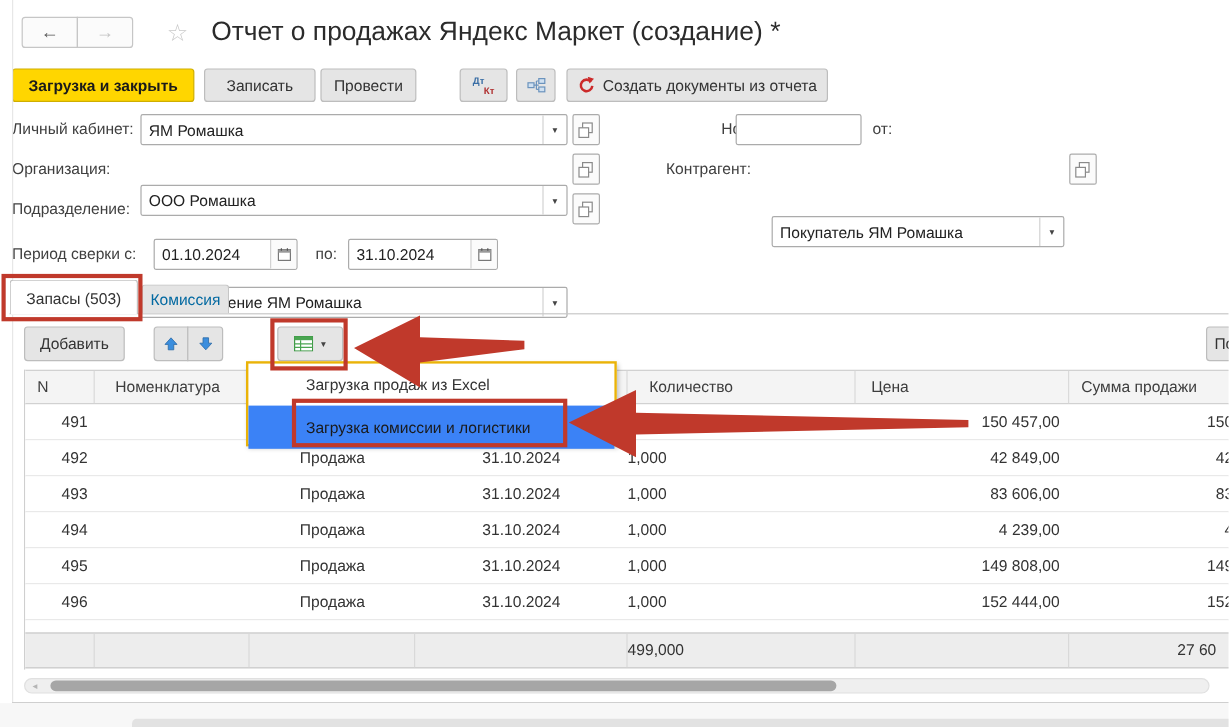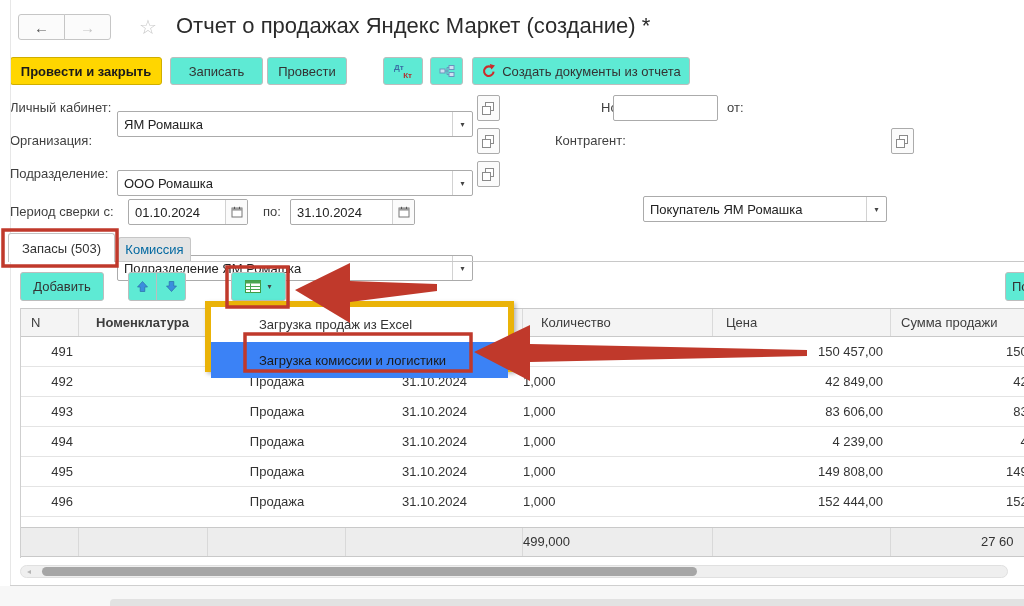--- a/index.html
+++ b/index.html
@@ -9,21 +9,21 @@
 
   
   .navbtn{width:47px;height:26px;background:#fbfbfb;border:1px solid #c6c6c6;display:flex;
           align-items:center;justify-content:center;font-size:15px;cursor:pointer;}
   #btn-back{left:18px;top:14px;border-radius:3px 0 0 3px;color:#555;}
   #btn-fwd{left:64px;top:14px;border-radius:0 3px 3px 0;color:#c4c4c4;}
   #star{left:139px;top:15px;font-size:20px;color:#c9c9c9;}
   #title{left:176px;top:13px;font-size:22px;color:#2b2b2b;white-space:nowrap;}
 
   
-  .tbtn{height:28px;border:1px solid #bdbdbd;border-radius:3px;background:#5eead4;
+  .tbtn{height:28px;border:1px solid #bdbdbd;border-radius:3px;background:#e5e5e5;
         display:flex;align-items:center;justify-content:center;font-size:13px;color:#333;cursor:pointer;}
   #btn-post-close{left:10px;top:57px;width:152px;background:#ffd600;border-color:#cfae00;font-weight:bold;color:#1a1a1a;}
   #btn-save{left:170px;top:57px;width:93px;}
   #btn-post{left:267px;top:57px;width:80px;}
   #btn-dtkt{left:383px;top:57px;width:40px;}
   #btn-structure{left:430px;top:57px;width:33px;}
   #btn-create-docs{left:472px;top:57px;width:218px;gap:7px;}
   .dtkt{position:relative;width:18px;height:17px;font-size:8px;font-weight:bold;}
   .dtkt .dt{position:absolute;left:0;top:0;color:#3a6ea5;}
   .dtkt .kt{position:absolute;right:0;bottom:0;color:#b03030;}
@@ -68,28 +68,28 @@
   .ttotal{height:30px;background:#ededed;border-top:1px solid #c9c9c9;border-bottom:1px solid #c9c9c9;}
   .ttotal span{line-height:28px;border-right:1px solid #d9d9d9;color:#333;}
   .c0{width:58px;text-align:right;padding-right:6px;}
   .c1{width:129px;text-align:left;padding-left:8px;}
   .c2{width:138px;text-align:center;}
   .c3{width:177px;text-align:center;}
   .c4{width:190px;padding-right:5px;}
   .c5{width:178px;text-align:right;padding-right:8px;}
   .c6{width:182px;text-align:right;padding-right:2px;}
   .h0{text-align:left;padding-left:10px;}
-  .h1{text-align:left;padding-left:17px;font-weight:bold;}
+  .h1{text-align:left;padding-left:17px;}
   .h4{text-align:left;padding-left:18px;}
   .h5{text-align:left;padding-left:13px;}
   .h6{text-align:left;padding-left:10px;}
   .frag{text-align:left !important;padding-left:90px !important;padding-right:0 !important;}
 
   
-  #dropmenu{left:205px;top:301px;width:309px;height:71px;background:#fff;border:6px solid #eab308;
+  #dropmenu{left:205px;top:301px;width:309px;height:71px;background:#fff;border:2px solid #eab308;
             box-shadow:2px 2px 4px rgba(0,0,0,.25);z-index:10;}
   .mitem{height:35px;display:flex;align-items:center;padding-left:48px;font-size:13px;color:#333;cursor:pointer;}
   .mitem.hl{background:#3b82f6;color:#1a1a1a;height:36px;}
 
   
   #hscroll-track{left:20px;top:565px;width:988px;height:13px;background:#efefef;border:1px solid #e0e0e0;border-radius:7px;}
   #hscroll-thumb{left:42px;top:567px;width:655px;height:9px;background:#a6a6a6;border-radius:5px;cursor:pointer;}
   #hscroll-left{left:27px;top:567px;font-size:8px;color:#b5b5b5;line-height:9px;}
   #panel-bottom{left:10px;top:585px;width:1014px;height:1px;background:#cfcfcf;}
   #panel-left{left:10px;top:0px;width:1px;height:585px;background:#e7e7e7;}
@@ -106,21 +106,21 @@
 
   <div class="abs navbtn" id="btn-back">
     <span>←</span>
   </div>
   <div class="abs navbtn" id="btn-fwd">
     <span>→</span>
   </div>
   <div class="abs" id="star">☆</div>
   <div class="abs" id="title">Отчет о продажах Яндекс Маркет (создание) *</div>
 
-  <div class="abs tbtn" id="btn-post-close">Провести и закрыть</div>
+  <div class="abs tbtn" id="btn-post-close">Загрузка и закрыть</div>
   <div class="abs tbtn" id="btn-save">Записать</div>
   <div class="abs tbtn" id="btn-post">Провести</div>
   <div class="abs tbtn" id="btn-dtkt">
     <span class="dtkt">
       <span class="dt">Дт</span>
         <span class="kt">Кт</span>
     </span>
   </div>
   <div class="abs tbtn" id="btn-structure">
     <span>
@@ -136,21 +136,21 @@
     <span>
       <svg width="14" height="14" viewBox="0 0 14 14">
         <path d="M11.6 4.2 A4.8 4.8 0 1 0 12.6 7.6" stroke="#cc2b2b" stroke-width="2.1" fill="none"></path>
         <polygon points="8.8,0 14,1.6 10.2,5.6" fill="#cc2b2b"></polygon>
       </svg>
     </span>
     <span>Создать документы из отчета</span>
   </div>
 
   <div class="abs flabel" style="left:10px;top:95px;">Личный кабинет:</div>
-  <div class="abs input combo" style="left:117px;top:95px;width:356px;margin-top:16px;">
+  <div class="abs input combo" style="left:117px;top:95px;width:356px;">
     <span>ЯМ Ромашка</span>
     <span class="caretbox">▾</span>
   </div>
   <div class="abs sqbtn" style="left:477px;top:95px;width:23px;">
     <svg width="15" height="15" viewBox="0 0 15 15">
         <rect x="4.5" y="1.5" width="8" height="8" fill="#fff" stroke="#8a8a8a"></rect>
         <rect x="1.5" y="5.5" width="8" height="8" fill="#fff" stroke="#8a8a8a"></rect>
       </svg>
   </div>
   <div class="abs flabel" style="left:555px;top:95px;margin-left:46px;">Номер:</div>

